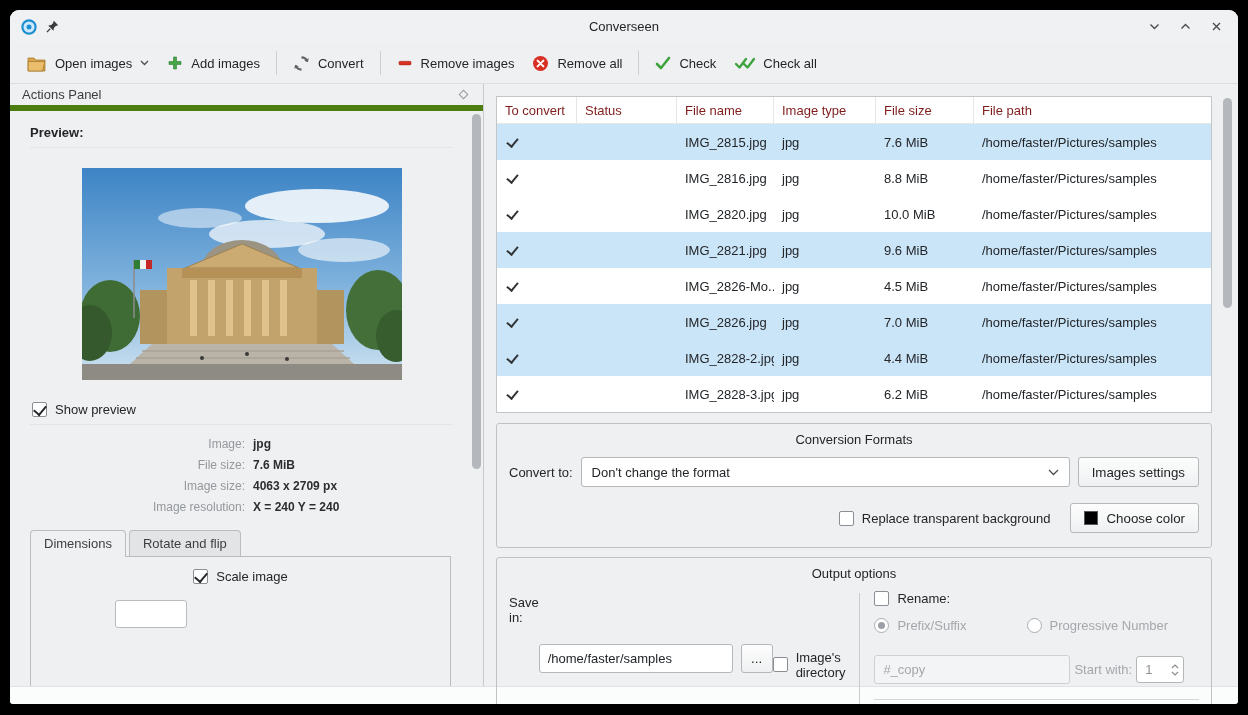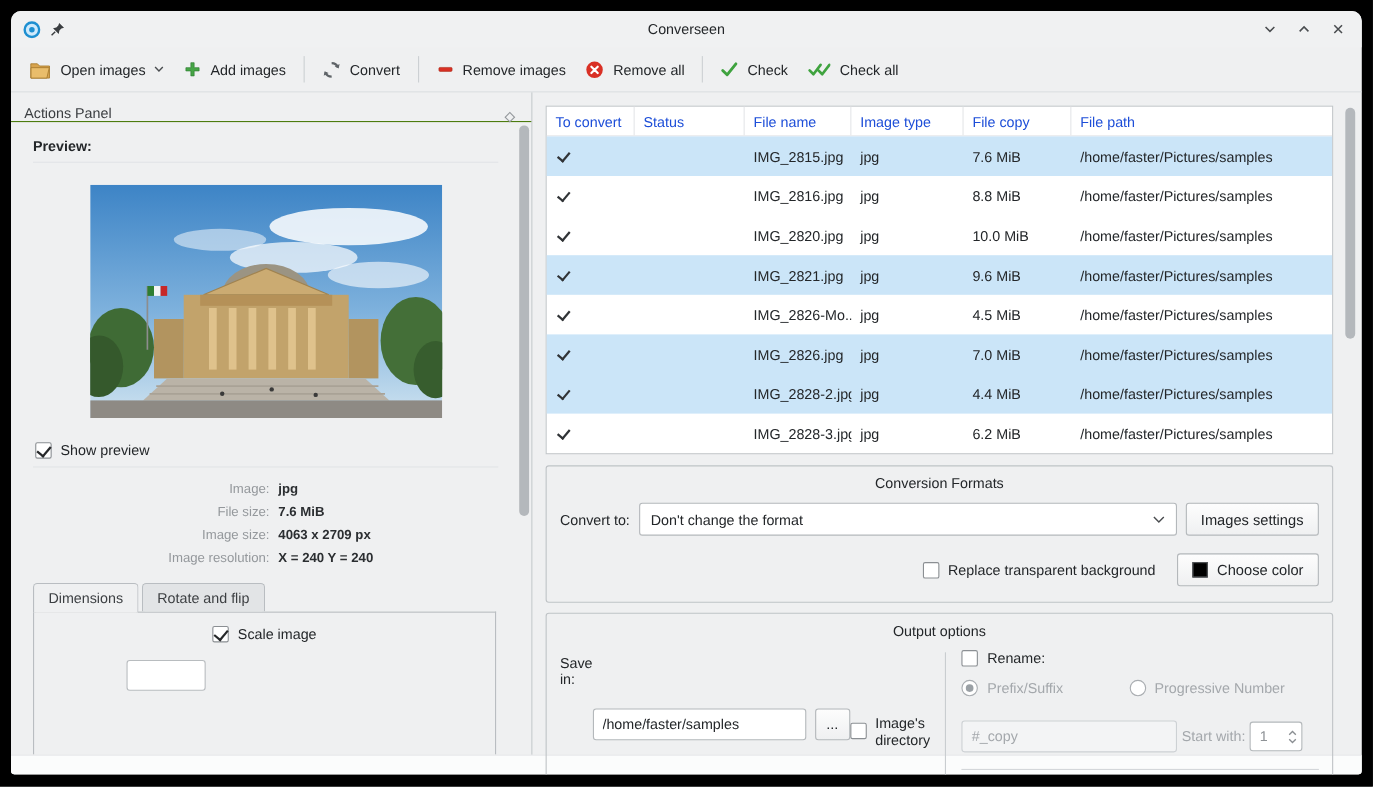--- a/index.html
+++ b/index.html
@@ -19,21 +19,21 @@
 
   
   .toolbar{height:41px;flex:0 0 auto;display:flex;align-items:center;padding:0 8px;border-bottom:1px solid #dcdfe1}
   .tool-btn{display:flex;align-items:center;gap:8px;padding:7px 9px;border-radius:3px}
   .tool-sep{width:1px;height:24px;background:#ccd0d3;margin:0 7px}
   .icon{display:inline-flex;align-items:center;justify-content:center}
 
   
   .main{flex:1;display:flex;min-height:0}
   .left-panel{width:474px;flex:0 0 auto;border-right:1px solid #c6cacd;display:flex;flex-direction:column;position:relative}
-  .panel-header{height:27px;flex:0 0 auto;display:flex;align-items:flex-end;padding:0 12px;color:#3a3d40;border-bottom:1px solid #4d7c0f}
+  .panel-header{height:27px;flex:0 0 auto;display:flex;align-items:center;padding:0 12px;color:#3a3d40;border-bottom:6px solid #4d7c0f}
   .float-diamond{width:7px;height:7px;border:1px solid #94989c;transform:rotate(45deg);margin-left:auto;margin-right:4px}
   .left-content{flex:1;padding:14px 30px 0 20px;overflow:hidden;display:flex;flex-direction:column}
   .preview-label{font-weight:bold}
   .sep-line{border:none;border-top:1px solid #e2e4e6;margin-top:7px}
   .preview-wrap{margin:20px auto 0;width:320px;height:212px;flex:0 0 auto}
   .show-preview-row{display:flex;align-items:center;gap:8px;margin:22px 0 0 2px}
   .info-grid{display:grid;grid-template-columns:215px auto;column-gap:8px;row-gap:7px;margin-top:12px;font-size:12px}
   .info-label{text-align:right;color:#94989c}
   .info-value{color:#2b2e31;font-weight:bold}
   .tabs{display:flex;margin:16px 0 0 0;position:relative;z-index:2}
@@ -50,21 +50,21 @@
   .left-scroll .vthumb{top:2px;height:62%}
   .right-scroll{right:5px;top:12px;height:538px}
   .right-scroll .vthumb{top:2px;height:210px}
 
   
   .right-panel{flex:1;display:flex;flex-direction:column;min-width:0;padding:12px 26px 0 12px;position:relative}
 
   
   .table{background:#fff;border:1px solid #c2c6c9;flex:0 0 auto}
   .thead{display:flex;height:27px;border-bottom:1px solid #e4e6e8}
-  .th{display:flex;align-items:center;padding:0 8px;border-right:1px solid #e4e6e8;color:#1d4ed8;white-space:nowrap;overflow:hidden}
+  .th{display:flex;align-items:center;padding:0 8px;border-right:1px solid #e4e6e8;color:#7f1d1d;white-space:nowrap;overflow:hidden}
   .trow{display:flex;height:36px;align-items:center}
   .trow.selected{background:#cbe5f8}
   .td{padding:0 8px;white-space:nowrap;overflow:hidden;display:flex;align-items:center;height:100%}
   .c0{width:80px}.c1{width:100px}.c2{width:97px}.c3{width:102px}.c4{width:98px}.c5{flex:1;border-right:none}
   .check-mark{width:14px;height:14px;position:relative;flex:0 0 auto}
   .check-mark::after{content:"";position:absolute;left:4px;top:1px;width:5px;height:9px;border-right:2px solid #303336;border-bottom:2px solid #303336;transform:rotate(40deg)}
 
   
   .group{border:1px solid #bfc3c6;border-radius:3px;padding:8px 12px 14px}
   .group-title{text-align:center;color:#31343
@@ -303,21 +303,21 @@
     </div>
 
     <div class="right-panel">
 
       <div class="table">
         <div class="thead">
           <div class="th c0">To convert</div>
           <div class="th c1">Status</div>
           <div class="th c2">File name</div>
           <div class="th c3">Image type</div>
-          <div class="th c4">File copy</div>
+          <div class="th c4">File size</div>
           <div class="th c5">File path</div>
         </div>
 
         <div class="trow selected">
           <div class="td c0">
               <span class="check-mark"></span>
             </div>
           <div class="td c1"></div>
           <div class="td c2">IMG_2815.jpg</div>
           <div class="td c3">jpg</div>

